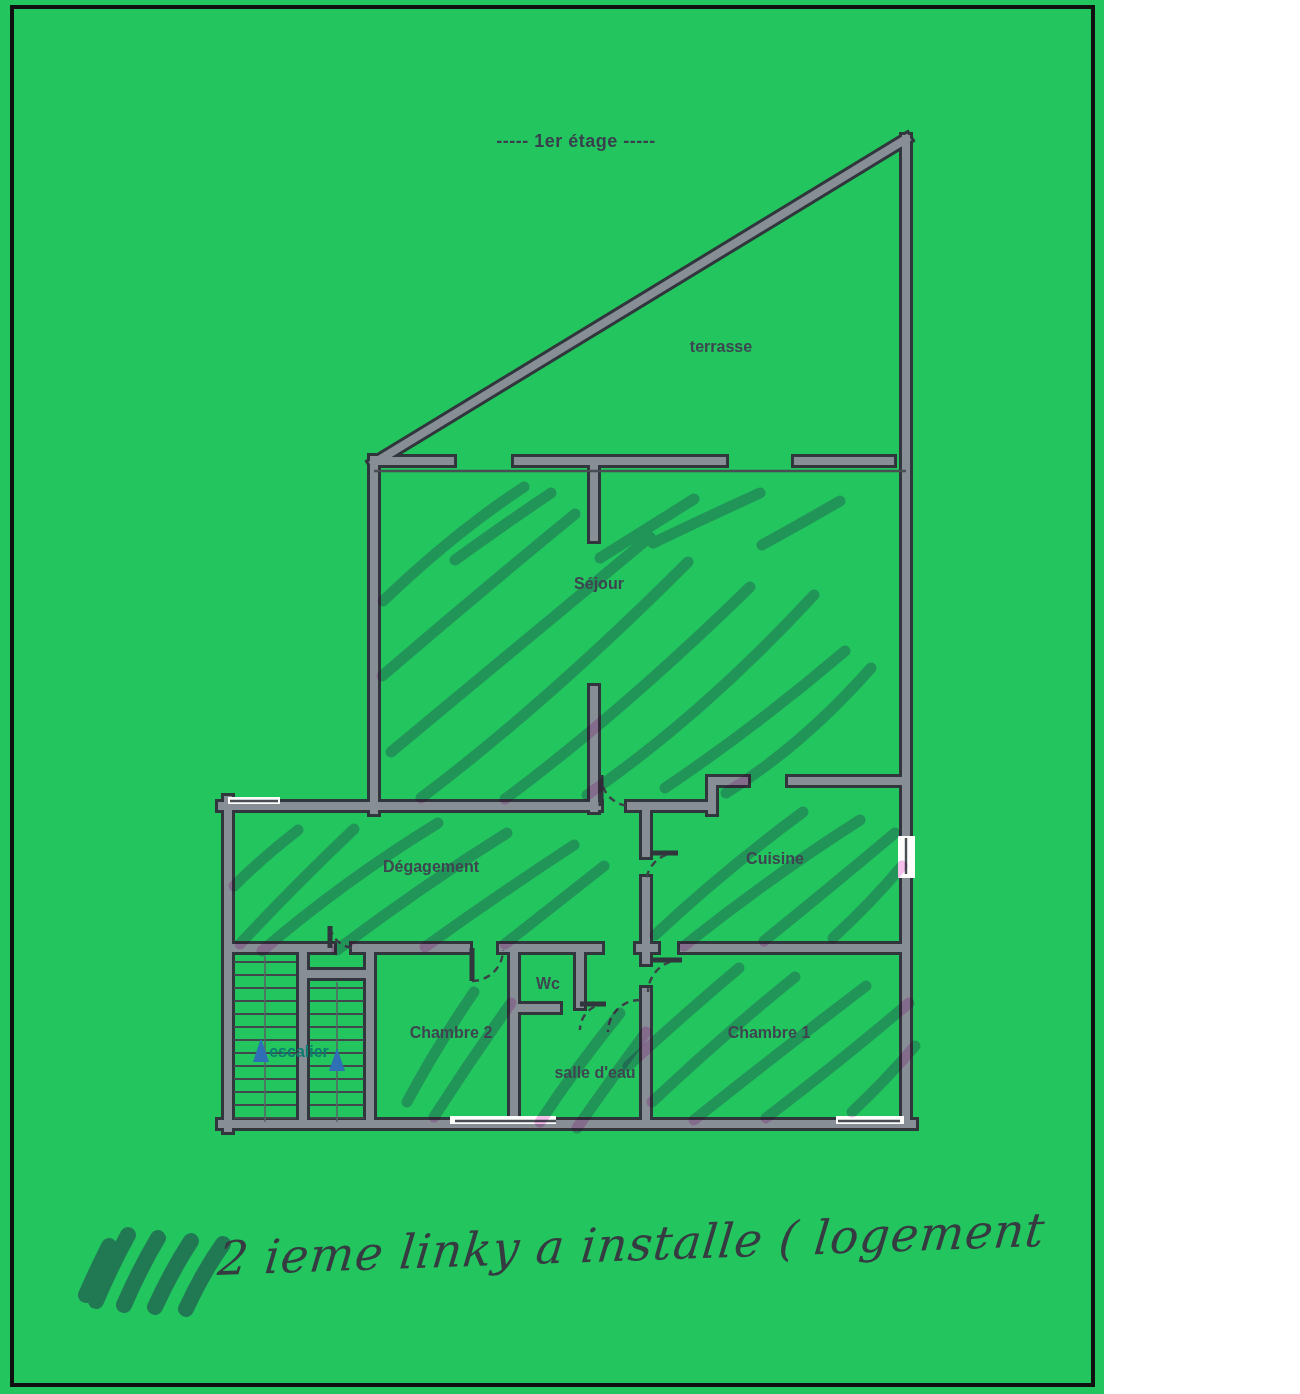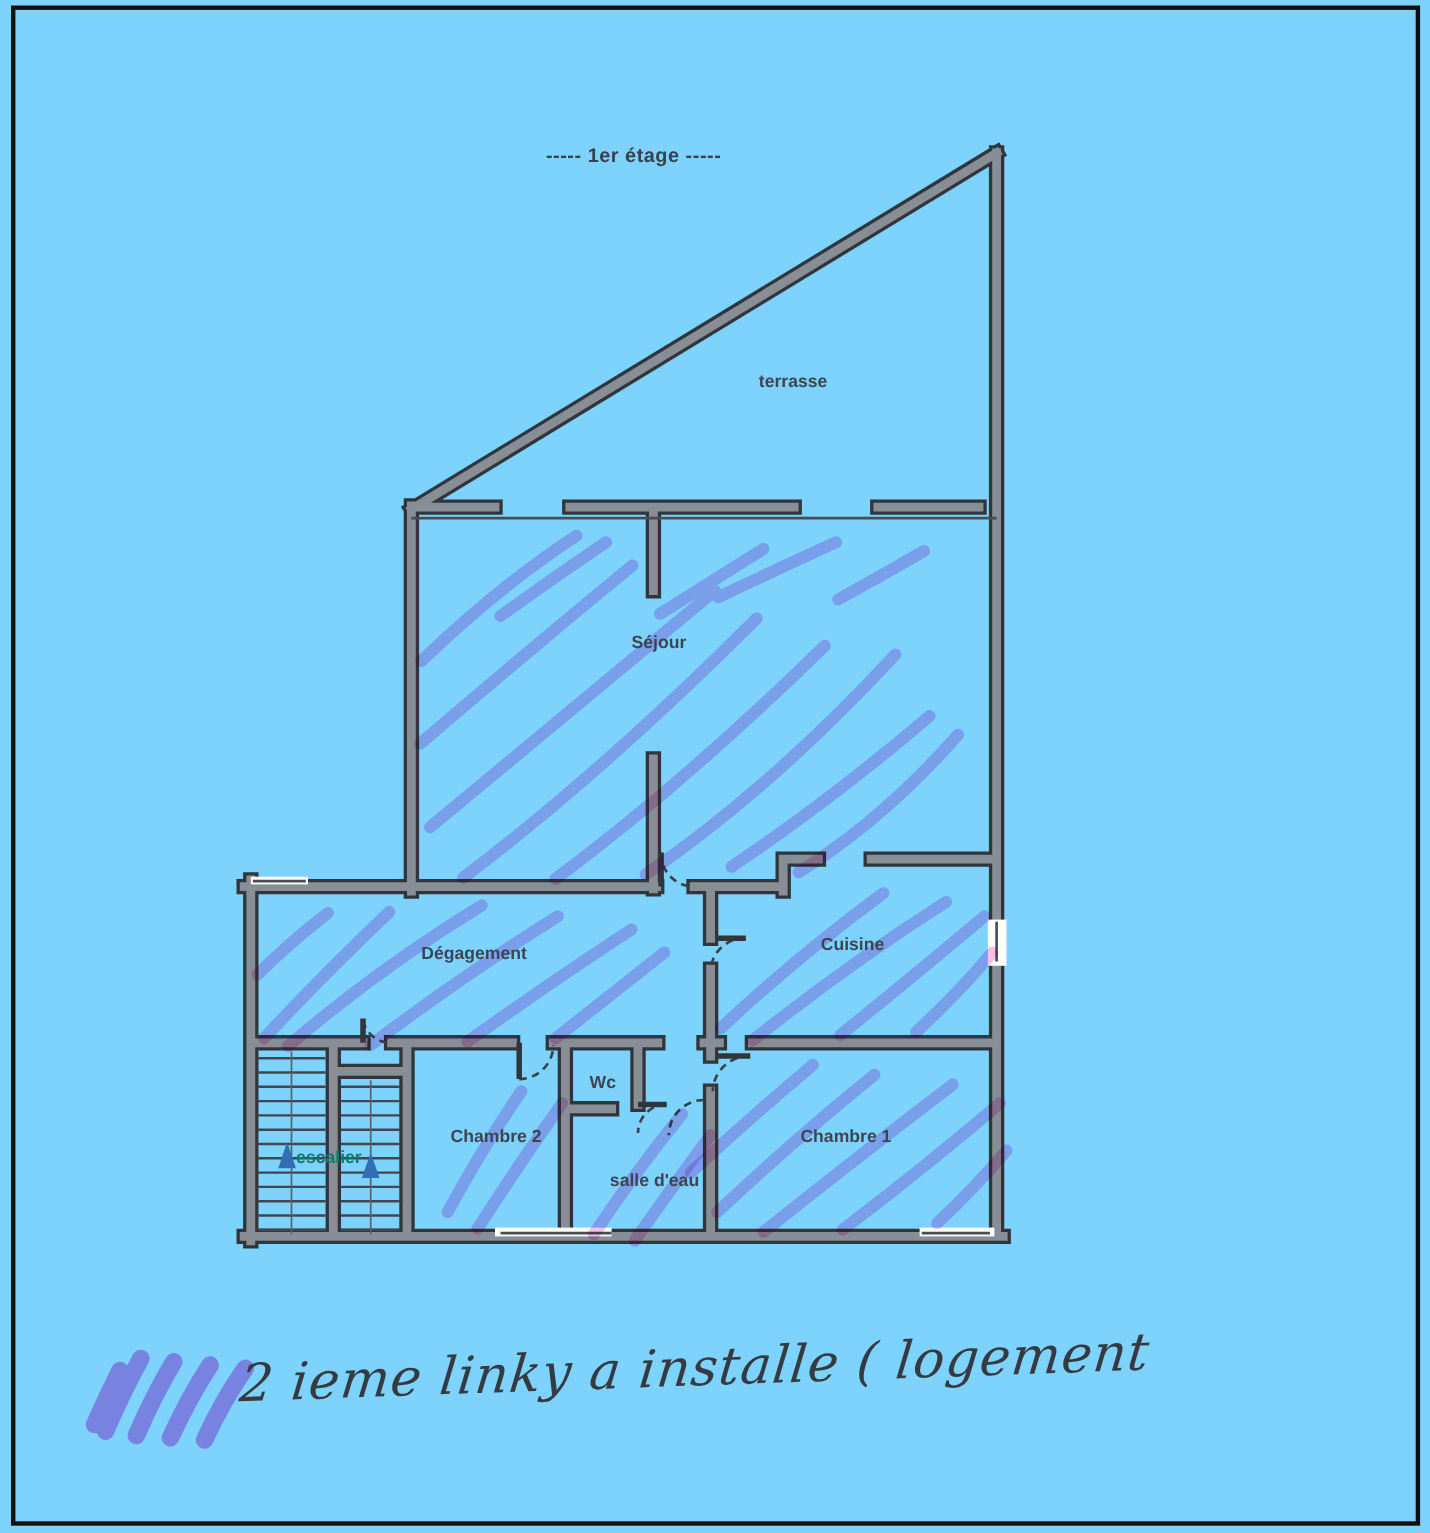--- a/index.html
+++ b/index.html
@@ -1,17 +1,17 @@
 <!DOCTYPE html>
 <html><head>
 <meta charset="utf-8">
 <style>
   html,body{margin:0;padding:0;background:#ffffff;}
   .page{
-    position:relative;width:1300px;height:1394px;background:#7dd3fc;overflow:hidden;
+    position:relative;width:1104px;height:1394px;background:#22c55e;overflow:hidden;
     font-family:"Liberation Sans",sans-serif;
   }
   .frame{
     position:absolute;left:10px;top:5px;right:9px;bottom:7px;
     border:4px solid #101010;pointer-events:none;
   }
   .plan-svg{position:absolute;left:0;top:0;}
   .room-label{
     font-family:"Liberation Sans",sans-serif;
     font-size:16px;font-weight:600;fill:var(--label,#3e4550);

